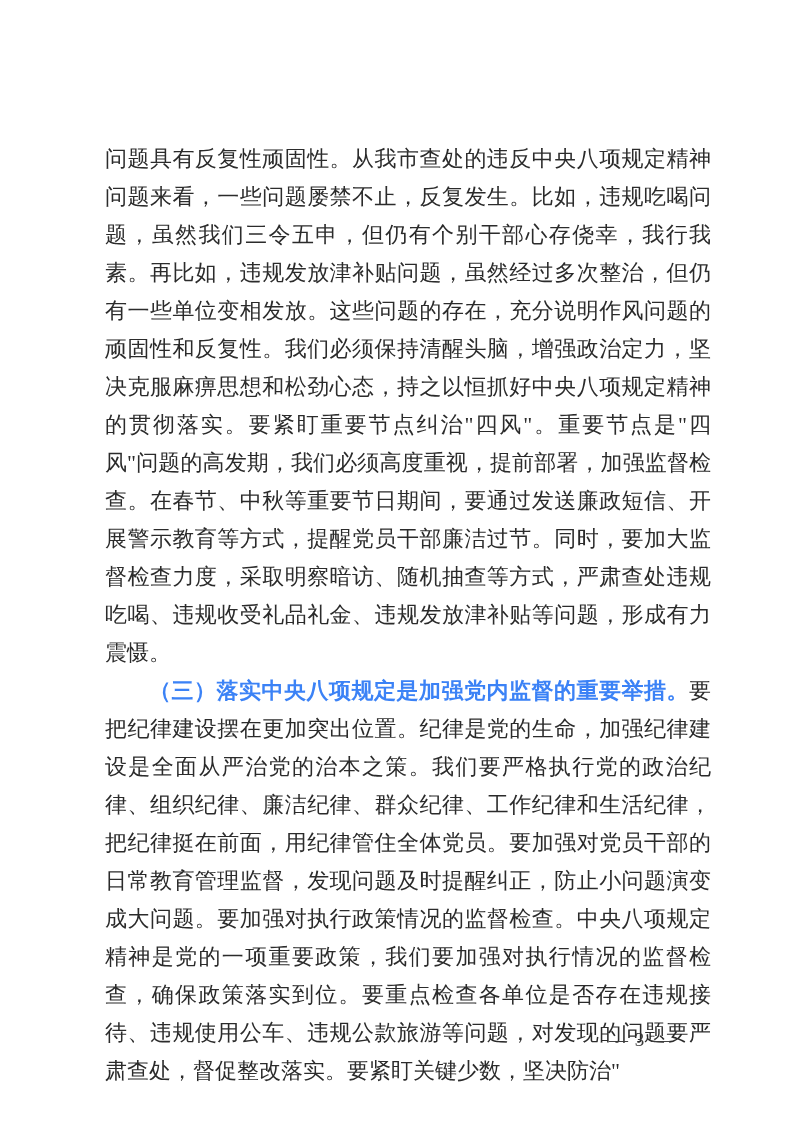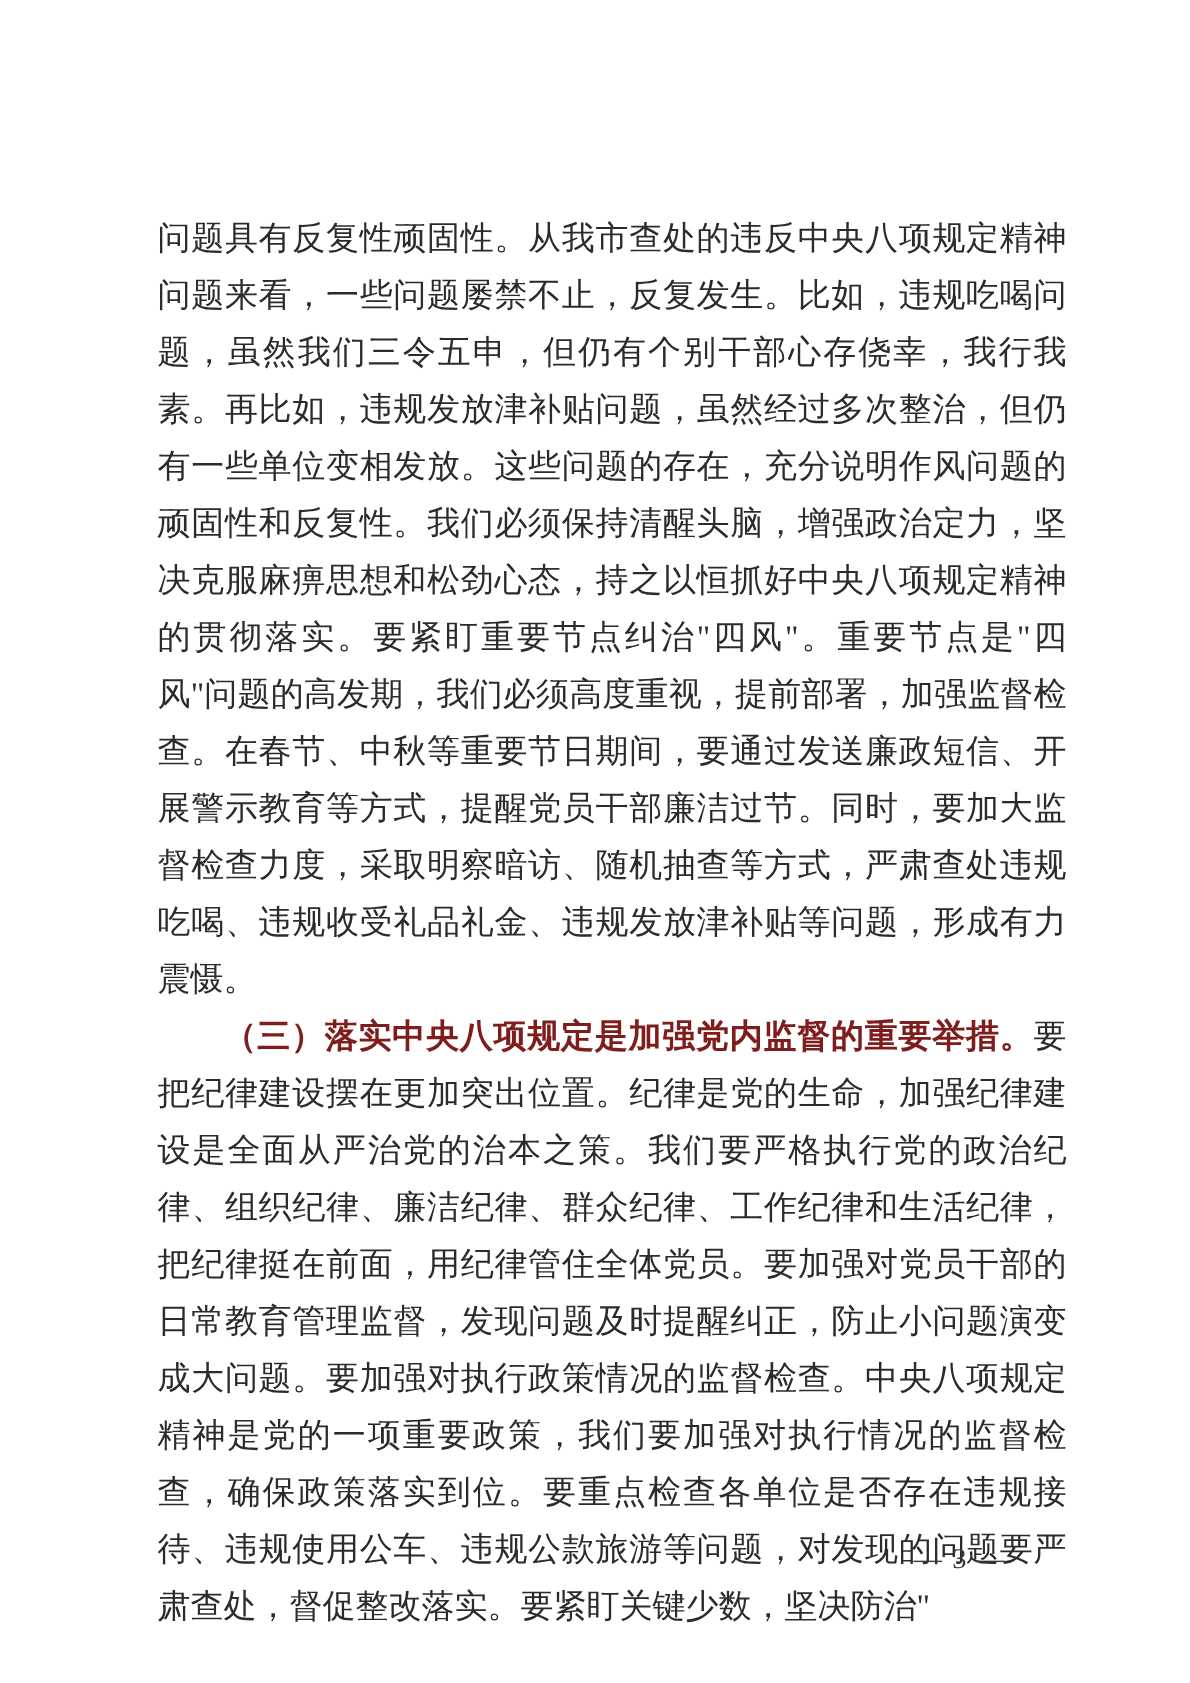--- a/index.html
+++ b/index.html
@@ -35,21 +35,21 @@
   }
   .para {
     margin: 0;
     padding: 0;
   }
   .para.indented {
     text-indent: 2em;
   }
   .bold-lead {
     font-weight: bold;
-    color: #7f1d1d;
+    color: #3b82f6;
   }
   .page-number {
     position: absolute;
     top: 1028px;
     right: 122px;
     font-size: 19px;
     line-height: 24px;
     color: #3a3a3a;
     letter-spacing: 1px;
   }

